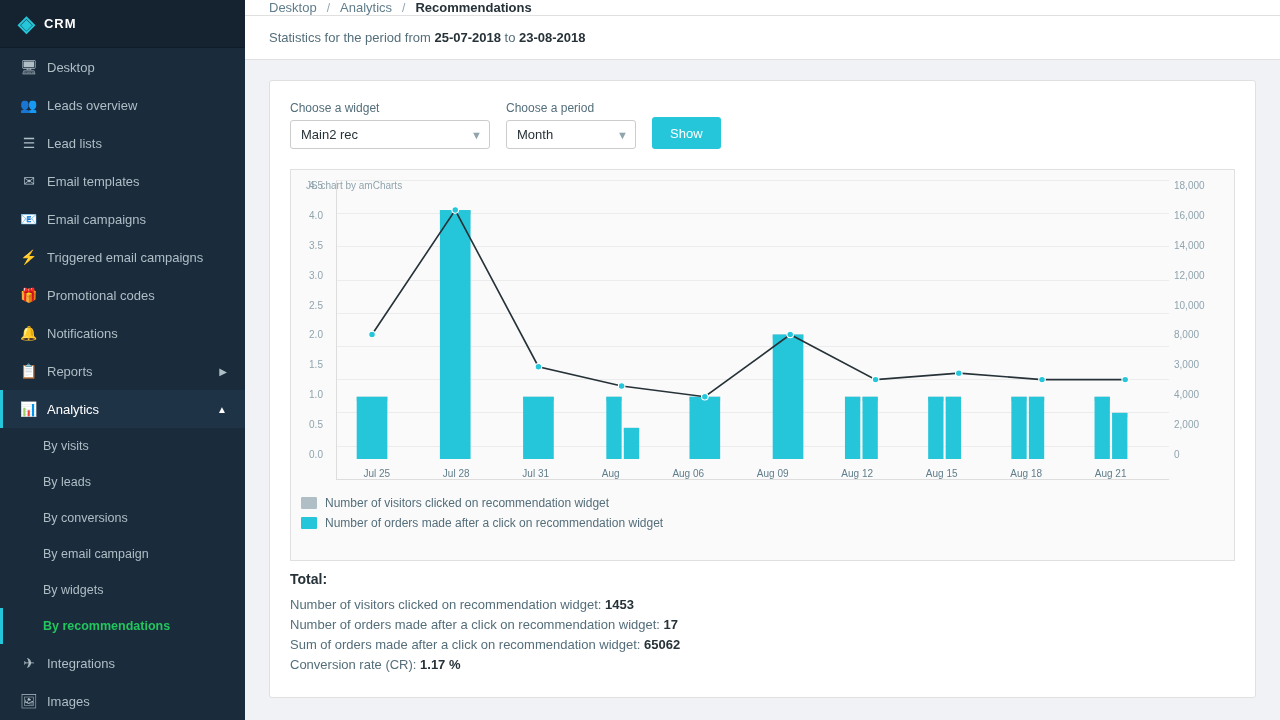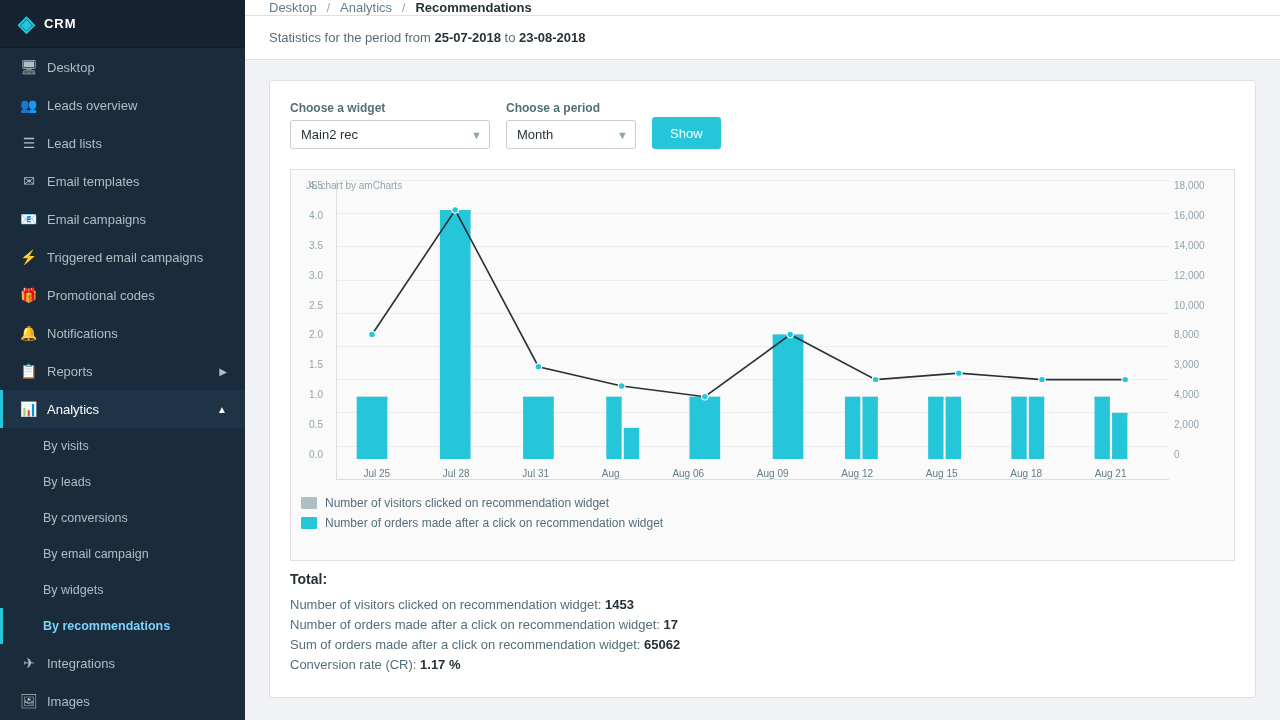--- a/index.html
+++ b/index.html
@@ -34,21 +34,21 @@
       display: flex;
       align-items: center;
       padding: 11px 18px;
       cursor: pointer;
       color: #b0bec5;
       font-size: 13px;
       gap: 10px;
       border-left: 3px solid transparent;
     }
     .sidebar-item.sub { padding-left: 40px; font-size: 12.5px; }
-    .sidebar-item.sub.active-sub { color: #7dd3fc; font-weight: 600; border-left: 3px solid #26c6da; }
+    .sidebar-item.sub.active-sub { color: #22c55e; font-weight: 600; border-left: 3px solid #26c6da; }
     .sidebar-section {
       display: flex;
       align-items: center;
       justify-content: space-between;
       padding: 11px 18px;
       cursor: pointer;
       color: #b0bec5;
       font-size: 13px;
       gap: 10px;
       border-left: 3px solid transparent;
@@ -111,21 +111,21 @@
       margin-bottom: 20px;
     }
 
     .controls-row {
       display: flex;
       align-items: flex-end;
       gap: 16px;
       margin-bottom: 20px;
     }
     .control-group { display: flex; flex-direction: column; gap: 5px; }
-    .control-group label { font-size: 12px; color: #546e7a; font-weight: 700; }
+    .control-group label { font-size: 12px; color: #546e7a; font-weight: 400; }
     .control-group select {
       border: 1px solid #ccc;
       border-radius: 3px;
       padding: 6px 28px 6px 10px;
       font-size: 13px;
       color: #263238;
       background: #fff;
       appearance: none;
       width: 200px;
       cursor: pointer;

